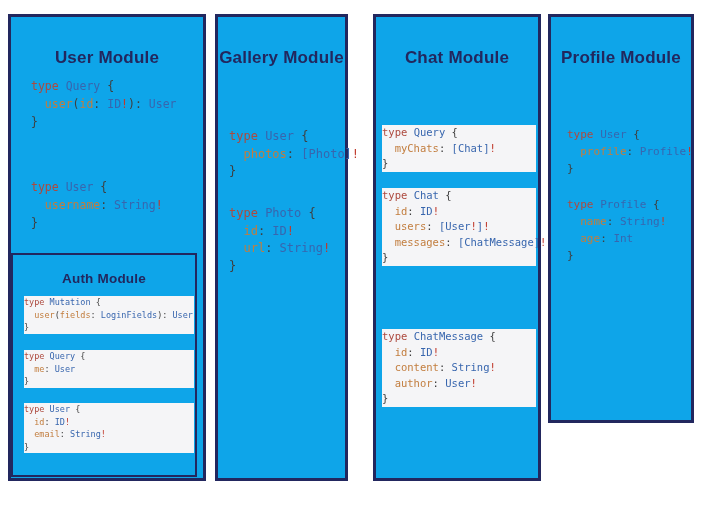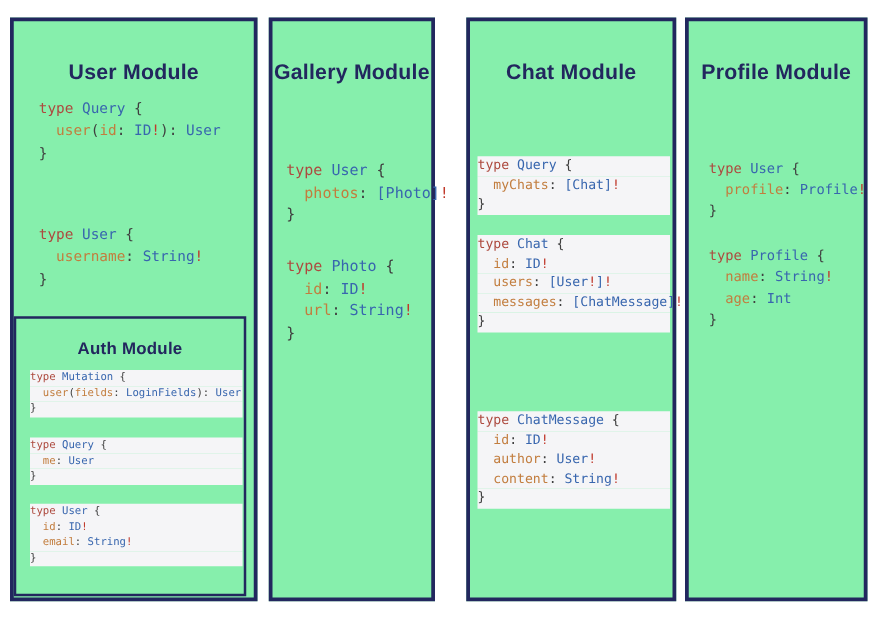--- a/index.html
+++ b/index.html
@@ -2,25 +2,25 @@
 <html style="--navy: #22275e; --kw: #ad4a3f; --tn: #3866ae; --fn: #c27d3e; --pn: #3f3f3f; --bang: #c0392b; --shade: #f5f5f7; --page_bg: #ffffff;"><head>
 <meta charset="utf-8">
 <style>
   :root{
     --navy:#22275e; --kw:#ad4a3f; --tn:#3866ae; --fn:#c27d3e;
     --pn:#3f3f3f; --bang:#c0392b; --shade:#f5f5f7; --page_bg:#ffffff;
   }
   html,body{margin:0;padding:0;}
   body{background:var(--page_bg);font-family:"Liberation Sans",sans-serif;}
   .canvas{position:relative;width:704px;height:511px;background:var(--page_bg);overflow:hidden;}
-  .module-box{position:absolute;box-sizing:border-box;border:3px solid var(--navy);background:#86efac;}
+  .module-box{position:absolute;box-sizing:border-box;border:3px solid var(--navy);background:#0ea5e9;}
   .box-user{left:8px;top:14px;width:198px;height:467px;}
   .box-gallery{left:215px;top:14px;width:133px;height:467px;}
   .box-chat{left:373px;top:14px;width:168px;height:467px;}
-  .box-profile{left:548px;top:14px;width:146px;height:467px;}
+  .box-profile{left:548px;top:14px;width:146px;height:409px;}
   .box-auth{left:11px;top:253px;width:186px;height:224px;border-width:2px;background:transparent;}
   .module-title{position:absolute;top:31px;left:0;right:0;text-align:center;
     font-weight:700;font-size:17px;letter-spacing:.2px;color:var(--navy);}
   .box-auth .module-title{top:16px;font-size:13.5px;}
   .code{position:absolute;font-family:"DejaVu Sans Mono",monospace;color:var(--pn);}
   .code-line{white-space:pre;}
   .code-u{left:31px;font-size:11.5px;line-height:18px;}
   .cb-u1{top:77px;} .cb-u2{top:178px;}
   .code-g{left:229px;font-size:12px;line-height:17.5px;}
   .cb-g1{top:128px;} .cb-g2{top:205px;}
@@ -90,22 +90,22 @@
   <div class="code code-c cb-c2 shaded">
       <div class="code-line"><span class="tk-kw">type</span><span class="tk-pn"> </span><span class="tk-tn">Chat</span><span class="tk-pn"> {</span></div>
       <div class="code-line"><span class="tk-pn">  </span><span class="tk-fn">id</span><span class="tk-pn">: </span><span class="tk-tn">ID</span><span class="tk-bang">!</span></div>
       <div class="code-line"><span class="tk-pn">  </span><span class="tk-fn">users</span><span class="tk-pn">: </span><span class="tk-tn">[User</span><span class="tk-bang">!</span><span class="tk-tn">]</span><span class="tk-bang">!</span></div>
       <div class="code-line"><span class="tk-pn">  </span><span class="tk-fn">messages</span><span class="tk-pn">: </span><span class="tk-tn">[ChatMessage]</span><span class="tk-bang">!</span></div>
       <div class="code-line"><span class="tk-pn">}</span></div>
     </div>
   <div class="code code-c cb-c3 shaded">
       <div class="code-line"><span class="tk-kw">type</span><span class="tk-pn"> </span><span class="tk-tn">ChatMessage</span><span class="tk-pn"> {</span></div>
       <div class="code-line"><span class="tk-pn">  </span><span class="tk-fn">id</span><span class="tk-pn">: </span><span class="tk-tn">ID</span><span class="tk-bang">!</span></div>
+      <div class="code-line"><span class="tk-pn">  </span><span class="tk-fn">content</span><span class="tk-pn">: </span><span class="tk-tn">String</span><span class="tk-bang">!</span></div>
       <div class="code-line"><span class="tk-pn">  </span><span class="tk-fn">author</span><span class="tk-pn">: </span><span class="tk-tn">User</span><span class="tk-bang">!</span></div>
-      <div class="code-line"><span class="tk-pn">  </span><span class="tk-fn">content</span><span class="tk-pn">: </span><span class="tk-tn">String</span><span class="tk-bang">!</span></div>
       <div class="code-line"><span class="tk-pn">}</span></div>
     </div>
 
   <div class="code code-p cb-p1">
       <div class="code-line"><span class="tk-kw">type</span><span class="tk-pn"> </span><span class="tk-tn">User</span><span class="tk-pn"> {</span></div>
       <div class="code-line"><span class="tk-pn">  </span><span class="tk-fn">profile</span><span class="tk-pn">: </span><span class="tk-tn">Profile</span><span class="tk-bang">!</span></div>
       <div class="code-line"><span class="tk-pn">}</span></div>
     </div>
   <div class="code code-p cb-p2">
       <div class="code-line"><span class="tk-kw">type</span><span class="tk-pn"> </span><span class="tk-tn">Profile</span><span class="tk-pn"> {</span></div>

